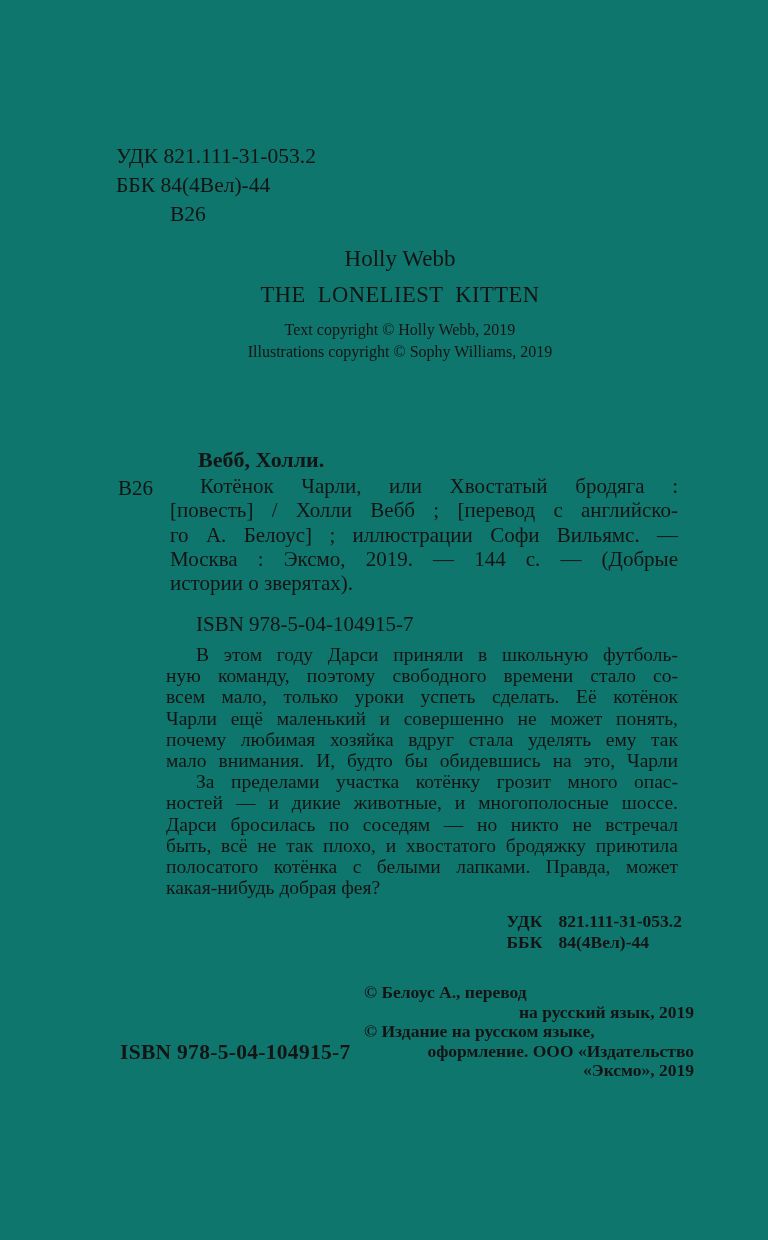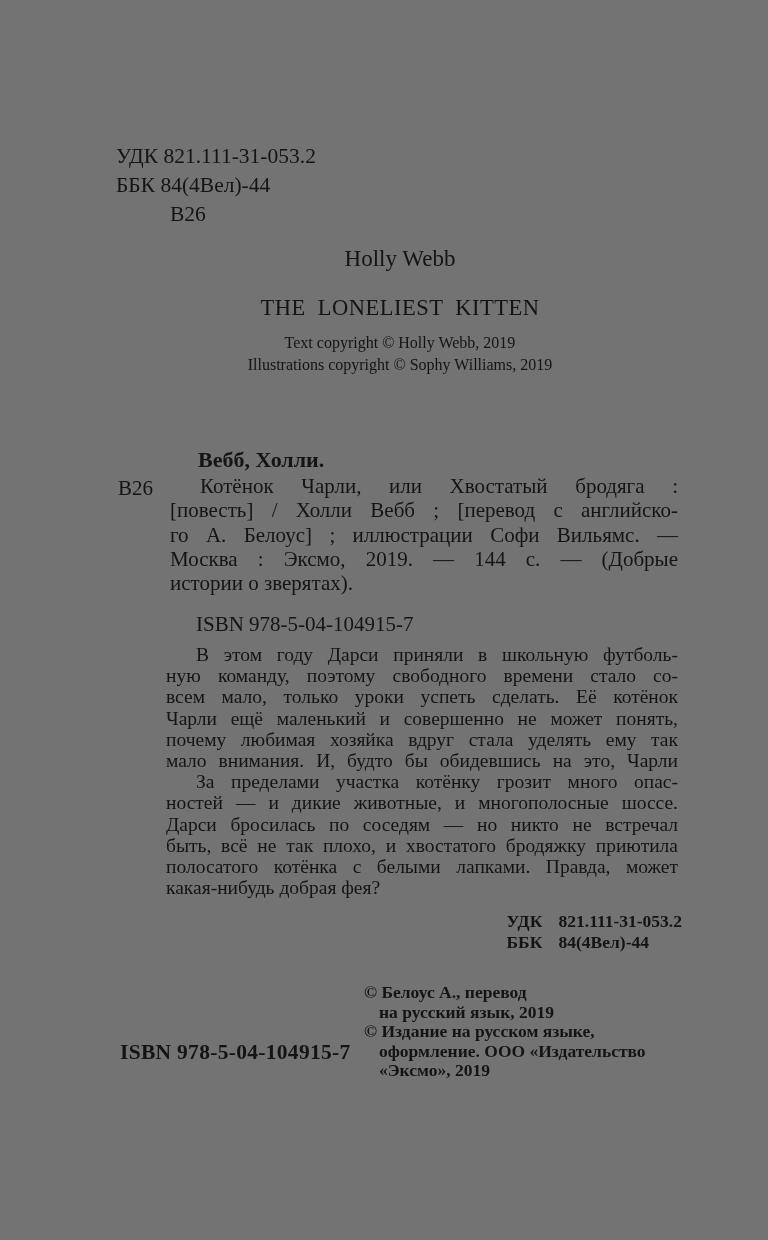--- a/index.html
+++ b/index.html
@@ -4,50 +4,50 @@
 <style>
   html, body {
     margin: 0;
     padding: 0;
     background: #ffffff;
   }
   .page {
     position: relative;
     width: 768px;
     height: 1240px;
-    background: #737373;
+    background: #0f766e;
     overflow: hidden;
     font-family: "Liberation Serif", "DejaVu Serif", serif;
     color: #141414;
   }
   .abs { position: absolute; }
 
   
   .top-codes { left: 116px; top: 142px; font-size: 21.5px; line-height: 29px; }
   .top-codes .code-indent { margin-left: 54px; }
 
   
   .title-block { left: 118px; top: 247px; width: 564px; text-align: center; }
-  .tb-author { font-size: 23px; line-height: 23px; margin-bottom: 26px; }
+  .tb-author { font-size: 23px; line-height: 23px; margin-bottom: 13px; }
   .tb-title  { font-size: 22.5px; line-height: 23px; margin-bottom: 13px; word-spacing: 6px; letter-spacing: 0.5px; }
   .tb-copy   { font-size: 16px; line-height: 22px; }
 
   
   .catalog-author { left: 178px; top: 447px; font-size: 22px; font-weight: bold; margin-left: 20px; }
   .catalog-code   { left: 118px; top: 476px; font-size: 21px; }
   .catalog-entry  { left: 170px; top: 474px; width: 508px; font-size: 21px; line-height: 24.3px; }
   .catalog-isbn   { left: 196px; top: 612px; font-size: 21px; }
 
   
   .annotation { left: 166px; top: 644px; width: 512px; font-size: 19.5px; line-height: 21.2px; }
 
   
   .jl   { text-align: justify; text-align-last: justify; }
   .ind  { text-indent: 30px; }
-  .hang { padding-left: 15px; }
+  .hang { padding-left: 15px; text-align: right; }
 
   
   .codes-right { top: 911px; right: 86px; font-weight: bold; font-size: 17.5px; line-height: 20.5px; }
   .codes-right .row { display: flex; }
   .codes-right .lbl { width: 52px; }
 
   
   .footer-copy { left: 364px; top: 983px; font-weight: bold; font-size: 17.5px; line-height: 19.6px; width: 330px; }
   .footer-isbn { left: 120px; top: 1040px; font-weight: bold; font-size: 21.5px; letter-spacing: 0.3px; }
 </style>

